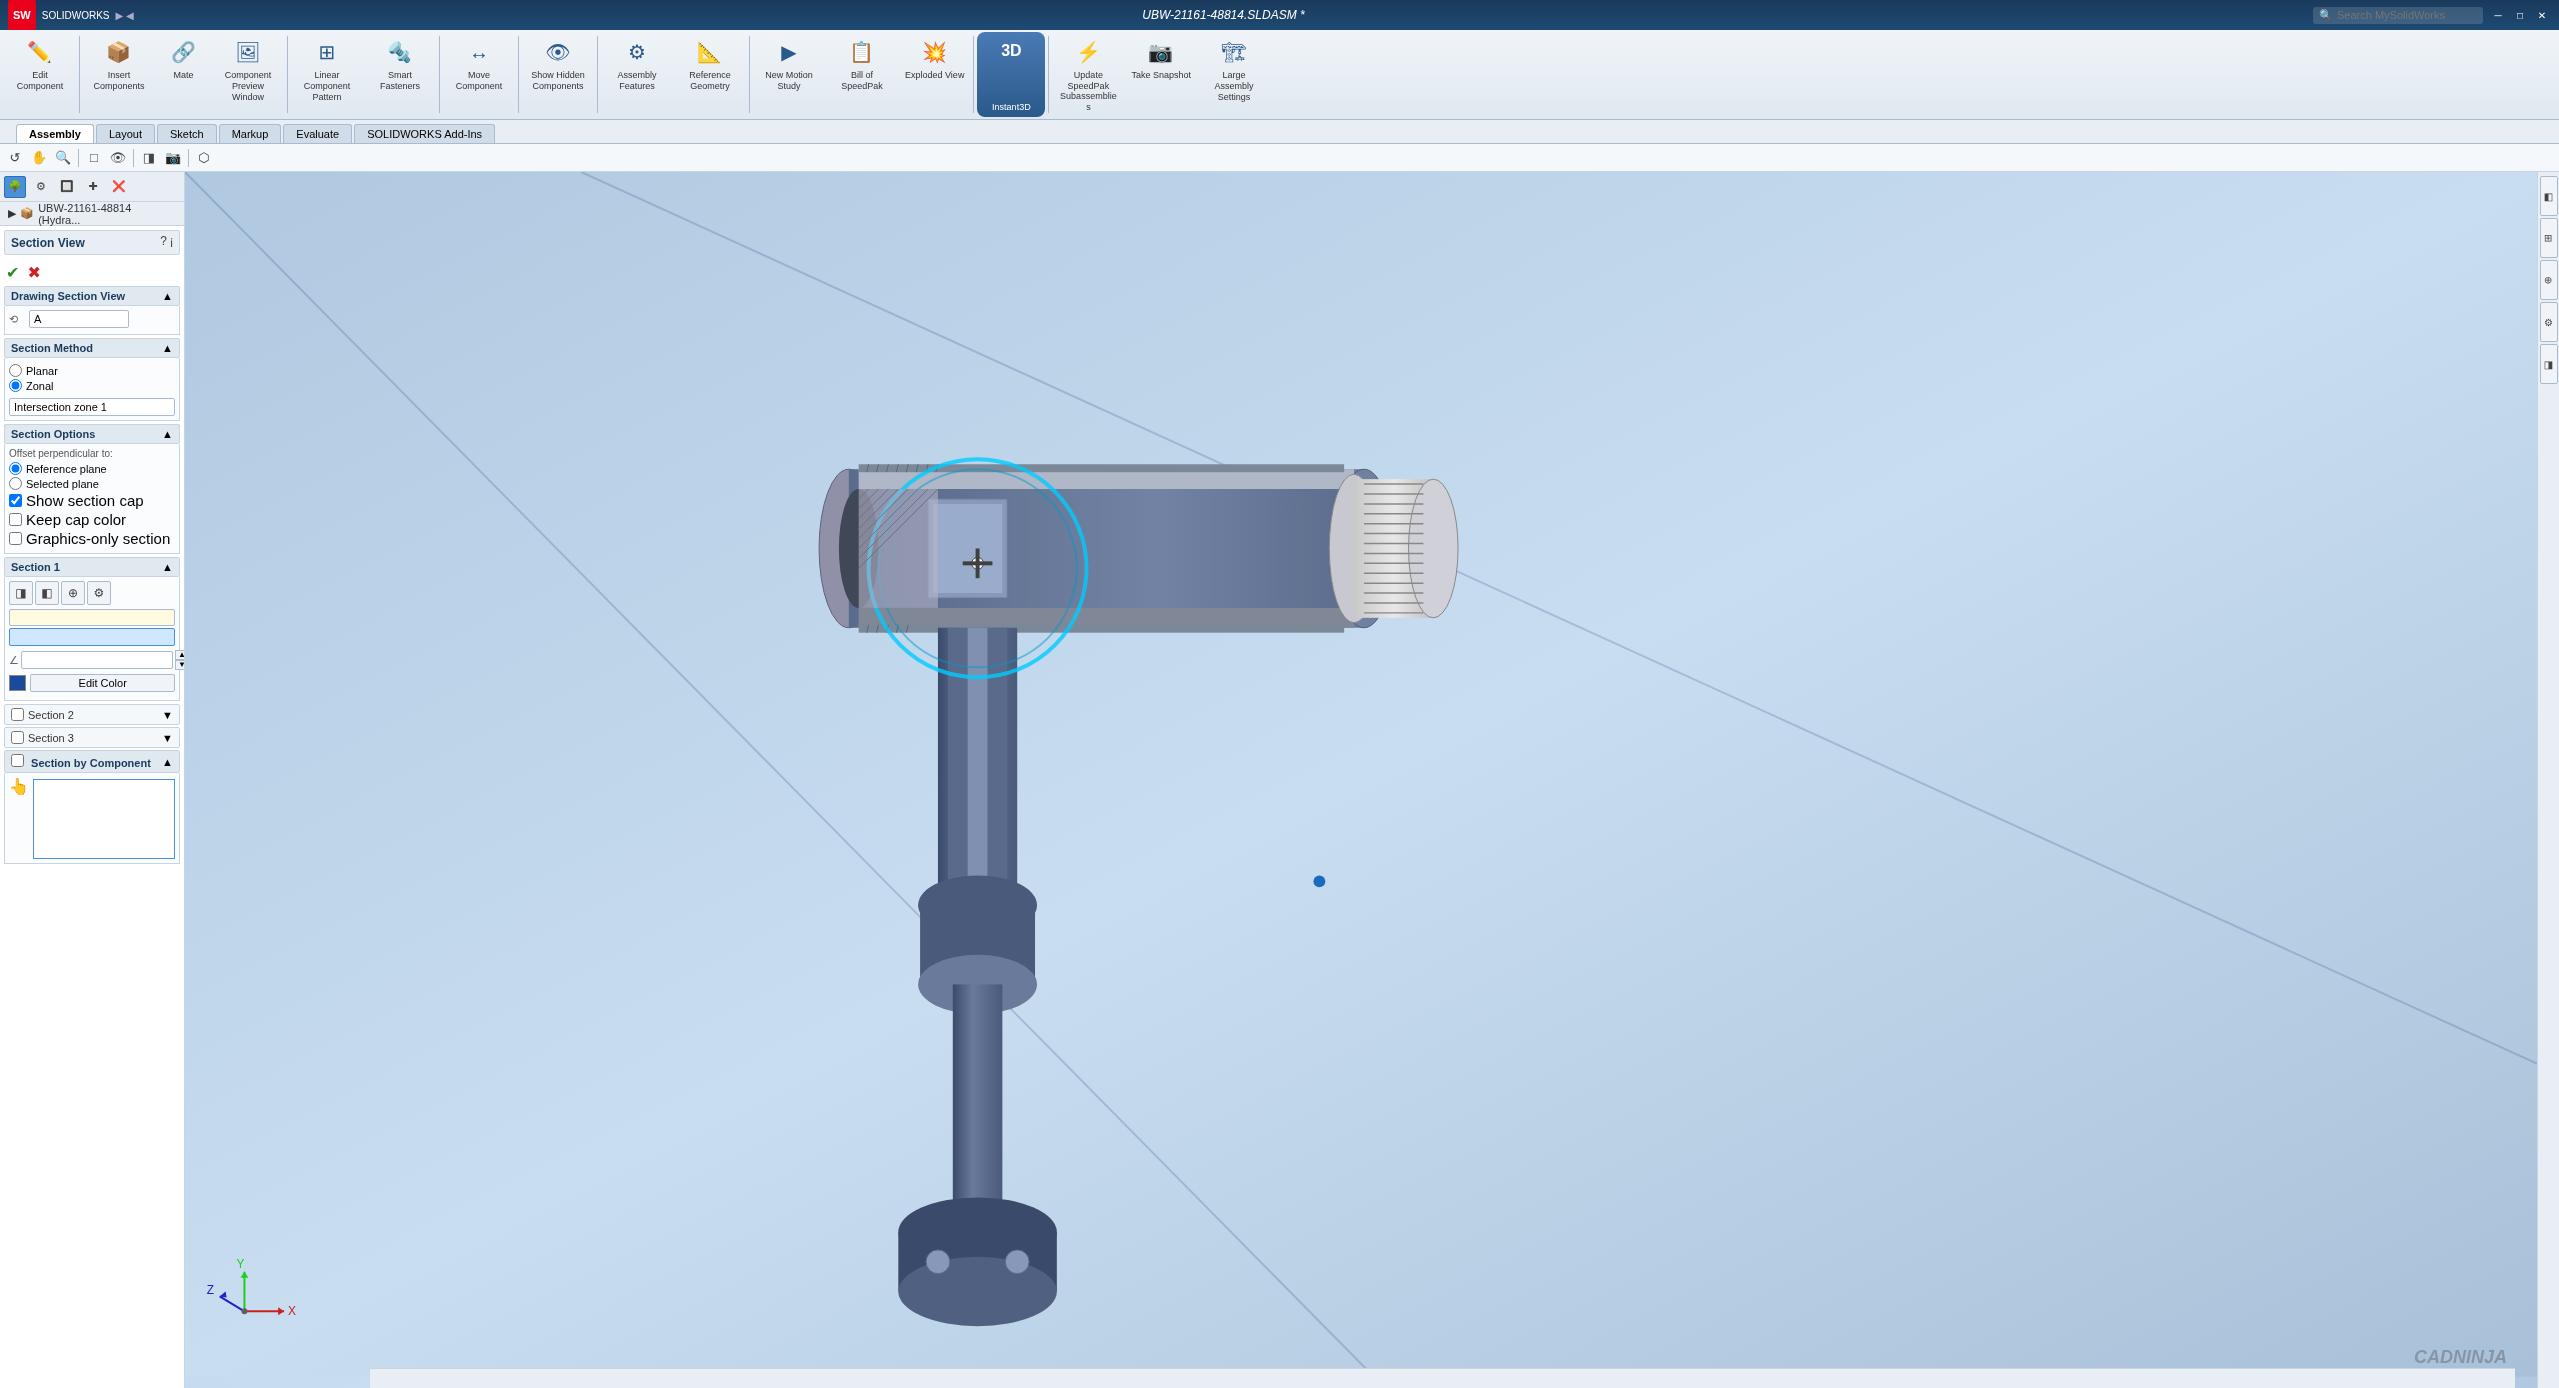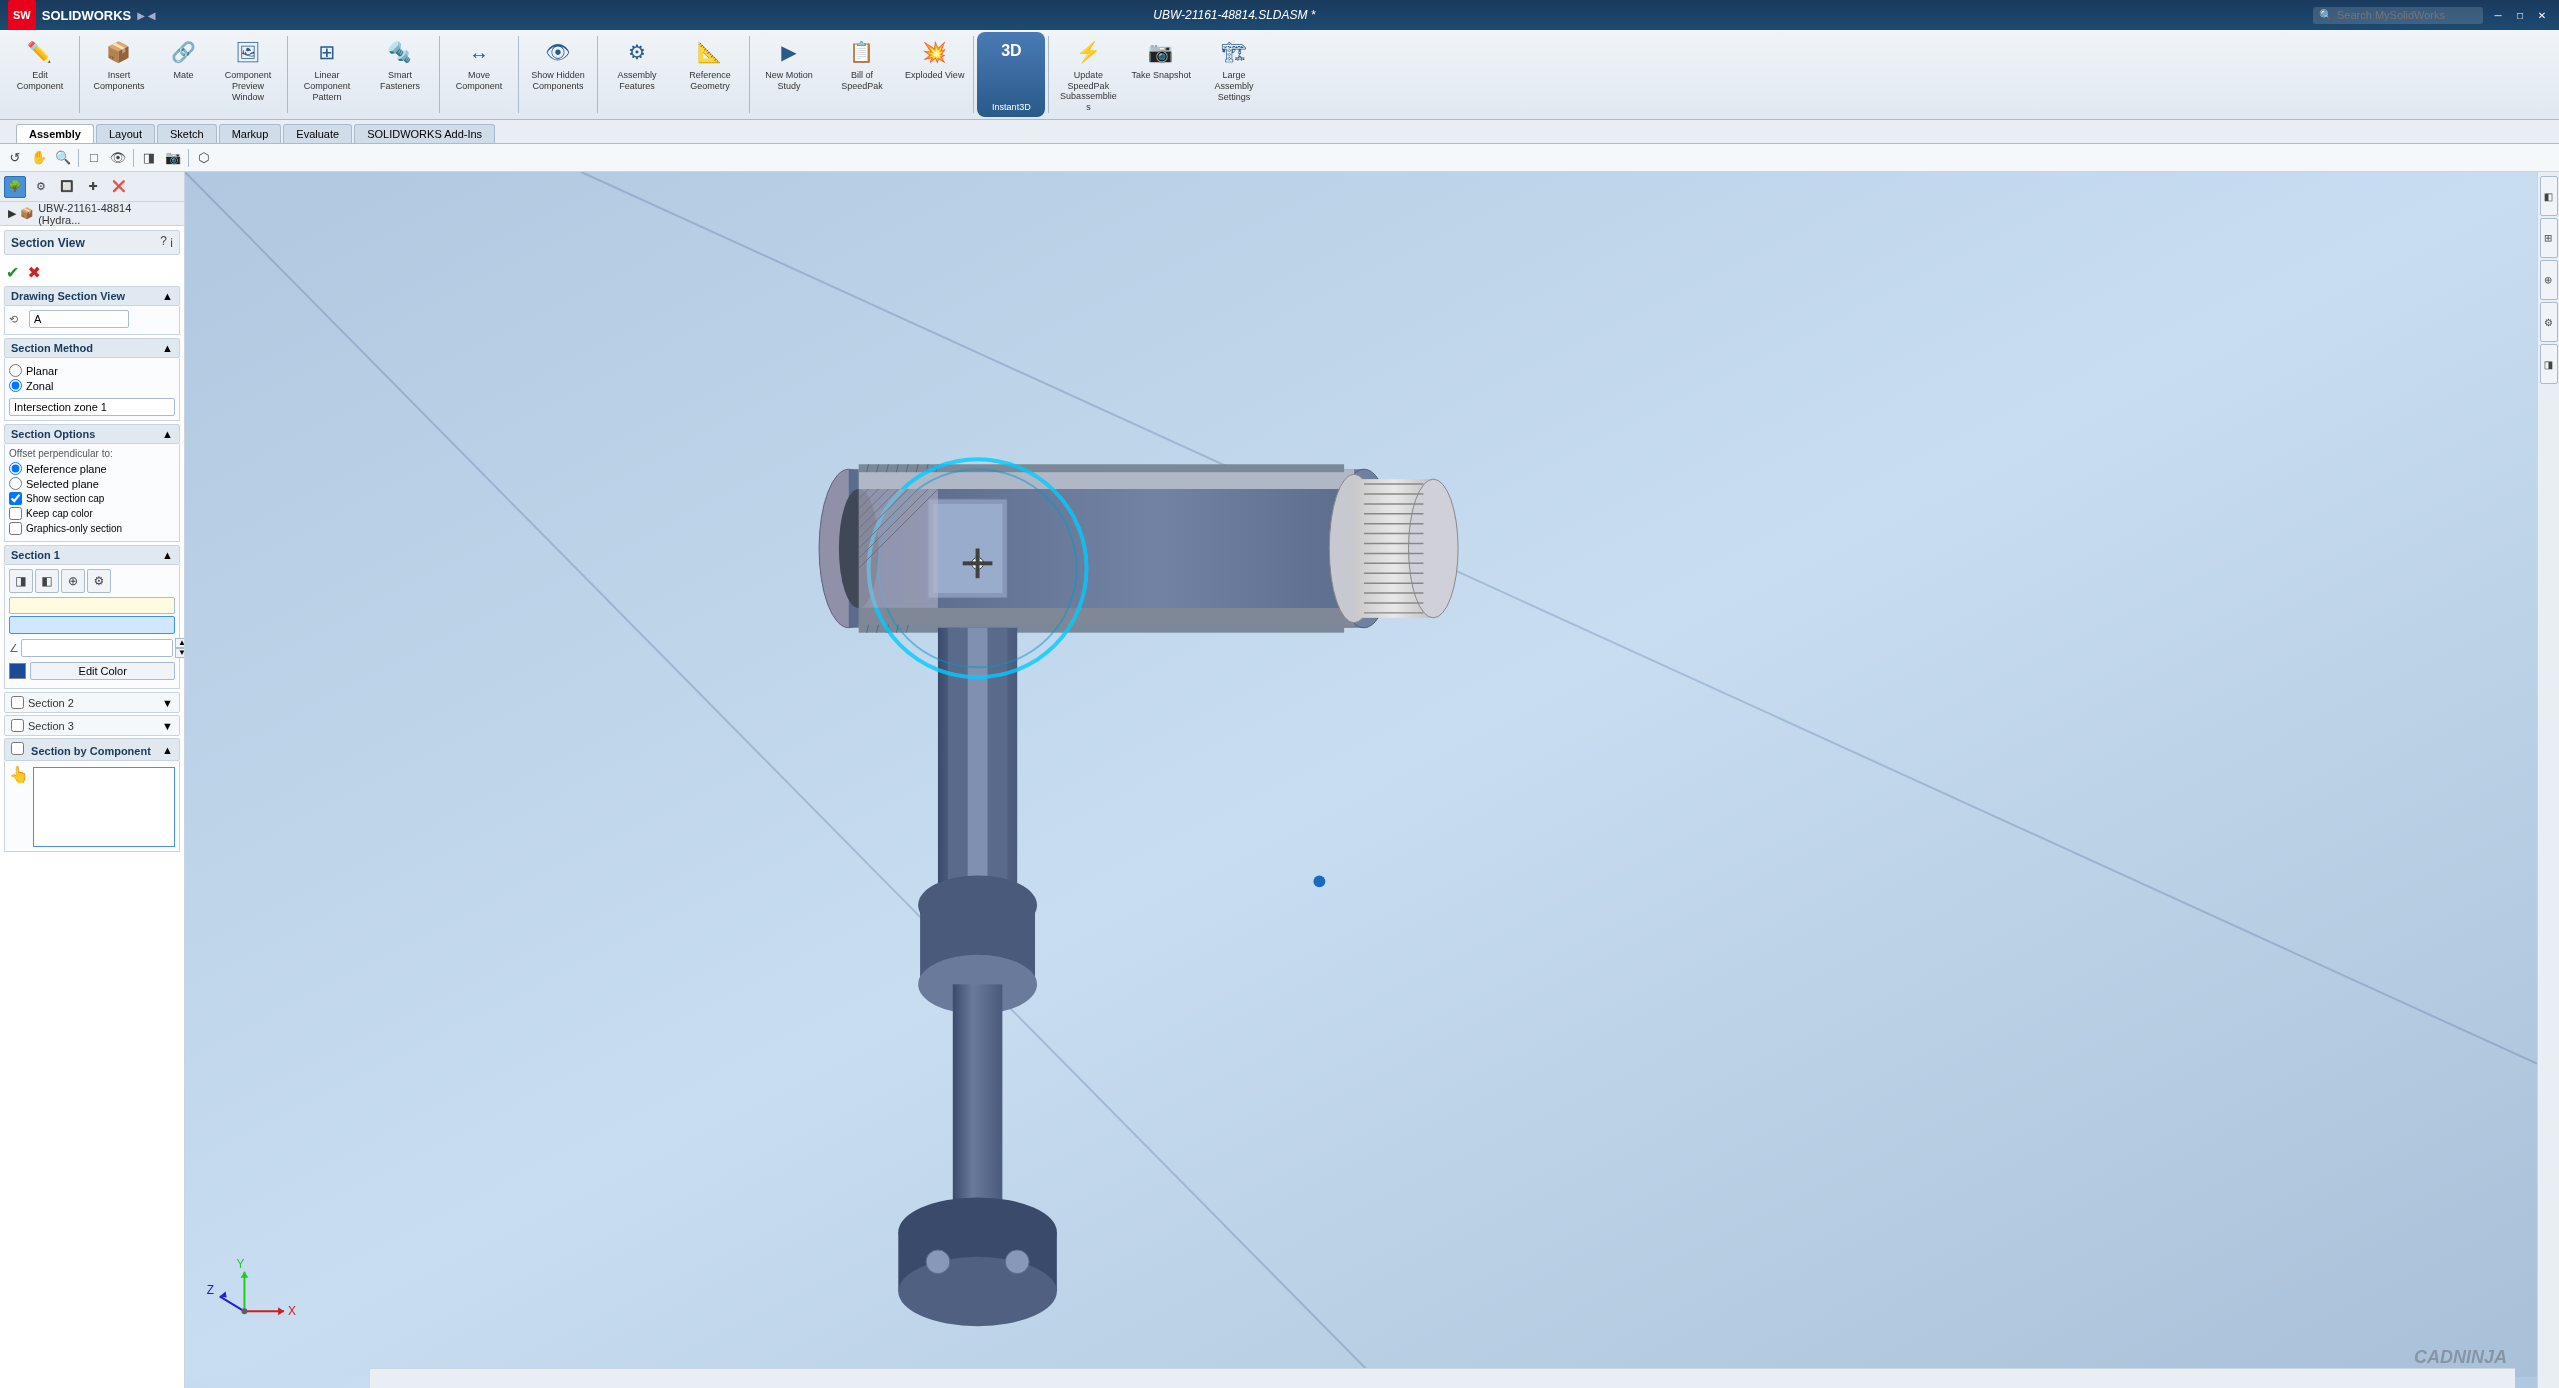--- a/index.html
+++ b/index.html
@@ -169,21 +169,21 @@
     .radio-row label { font-size: 11px; cursor: pointer; }
 
     .text-input {
       width: 100%; padding: 2px 4px;
       border: 1px solid #aabbd0; border-radius: 2px;
       font-size: 11px; background: white;
     }
 
     .checkbox-row { display: flex; align-items: center; gap: 4px; margin: 2px 0; }
     .checkbox-row input[type=checkbox] { margin: 0; }
-    .checkbox-row label { font-size: 10px; cursor: pointer; }
+    .checkbox-row label { font-size: 15px; cursor: pointer; }
 
     
     .s1-btns { display: flex; gap: 2px; margin-bottom: 4px; }
     .s1-btn {
       width: 24px; height: 24px;
       border: 1px solid #aabbd0; border-radius: 2px;
       background: #f0f4f8; cursor: pointer;
       display: flex; align-items: center; justify-content: center;
       font-size: 12px; color: #444;
     }
@@ -303,21 +303,21 @@
       display: flex; align-items: center;
       padding: 0 8px; font-size: 10px; color: #555;
     }
   </style>
 </head>
 <body>
 
 <div id="titlebar">
   <div class="logo">
     <div class="logo-sw">SW</div>
-    <span style="font-size:13px;font-weight:bold;">SOLIDWORKS</span>
+    <span style="font-size:10px;">SOLIDWORKS</span>
     <span style="font-size:10px; color:#aac;">▶ ◀</span>
   </div>
   <div class="title-text">UBW-21161-48814.SLDASM *</div>
   <div style="display:flex; align-items:center; gap:6px;">
     <div style="display:flex; align-items:center; background: rgba(255,255,255,0.15); border-radius:3px; padding:2px 6px; gap:4px;">
       <span style="font-size:11px;">🔍</span>
       <input type="text" style="background: transparent; border: none; color: white; font-size: 11px; width: 140px; outline: none;" placeholder="Search MySolidWorks">
     </div>
     <div class="win-controls">
       <button class="win-btn">─</button>

